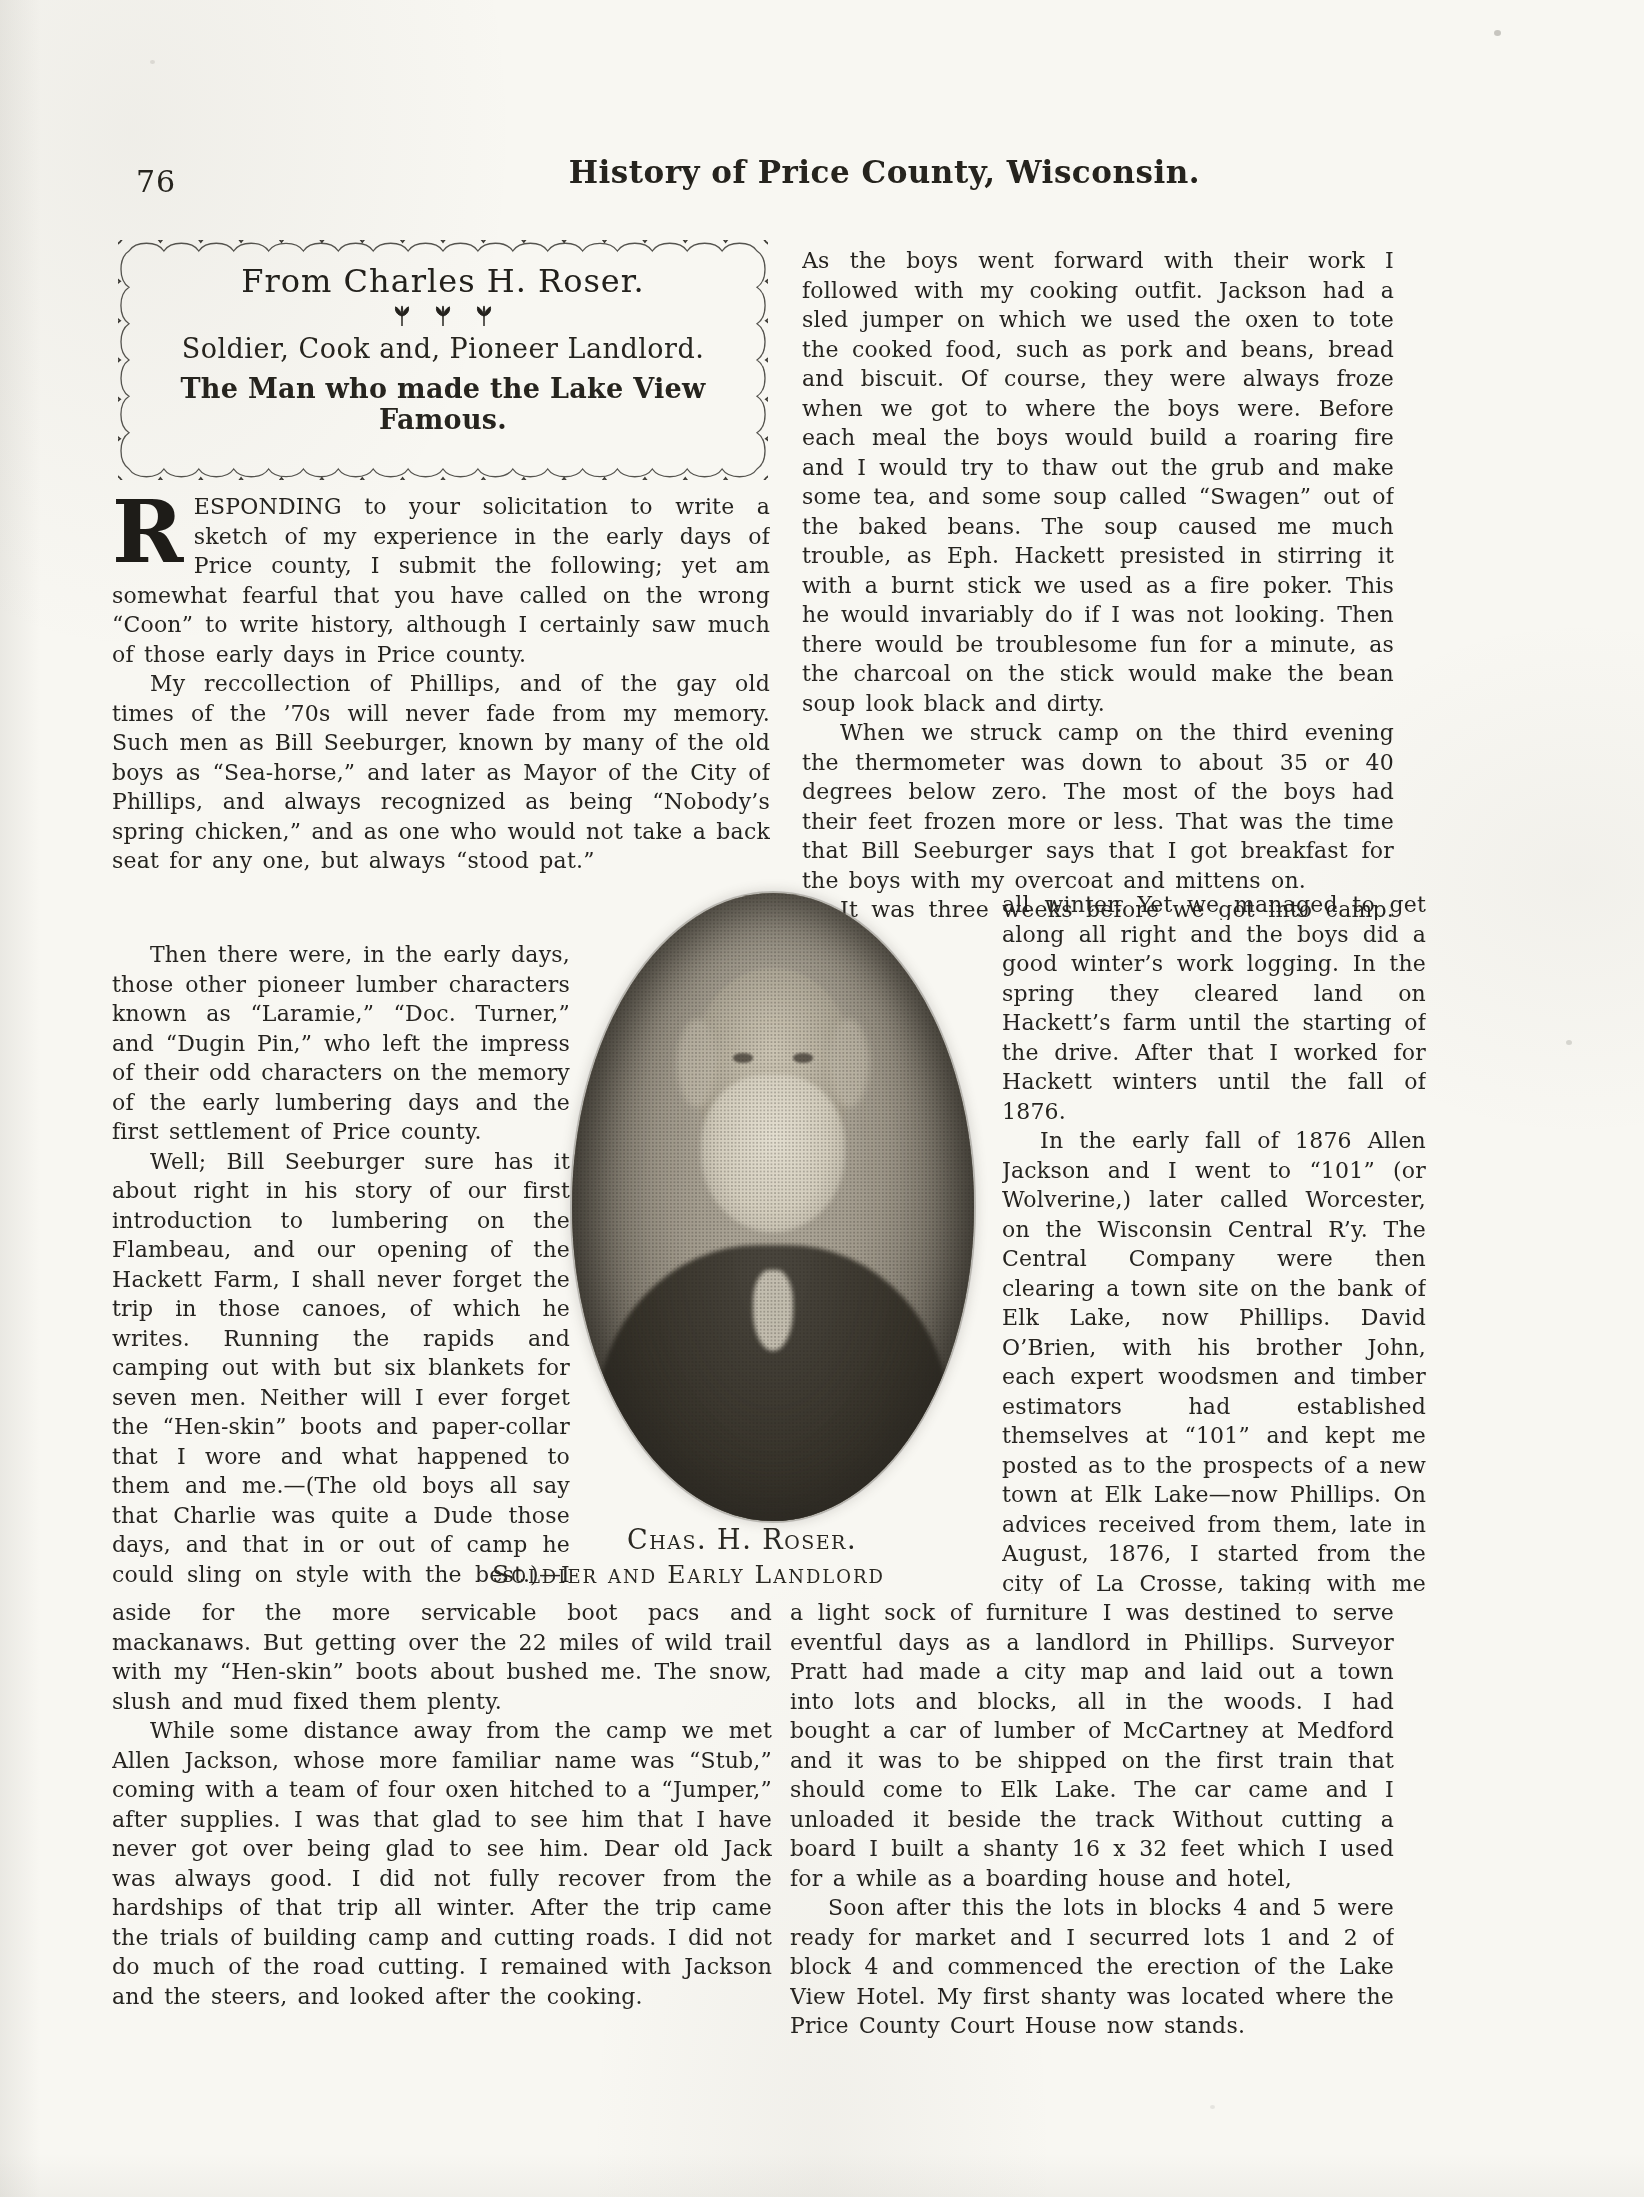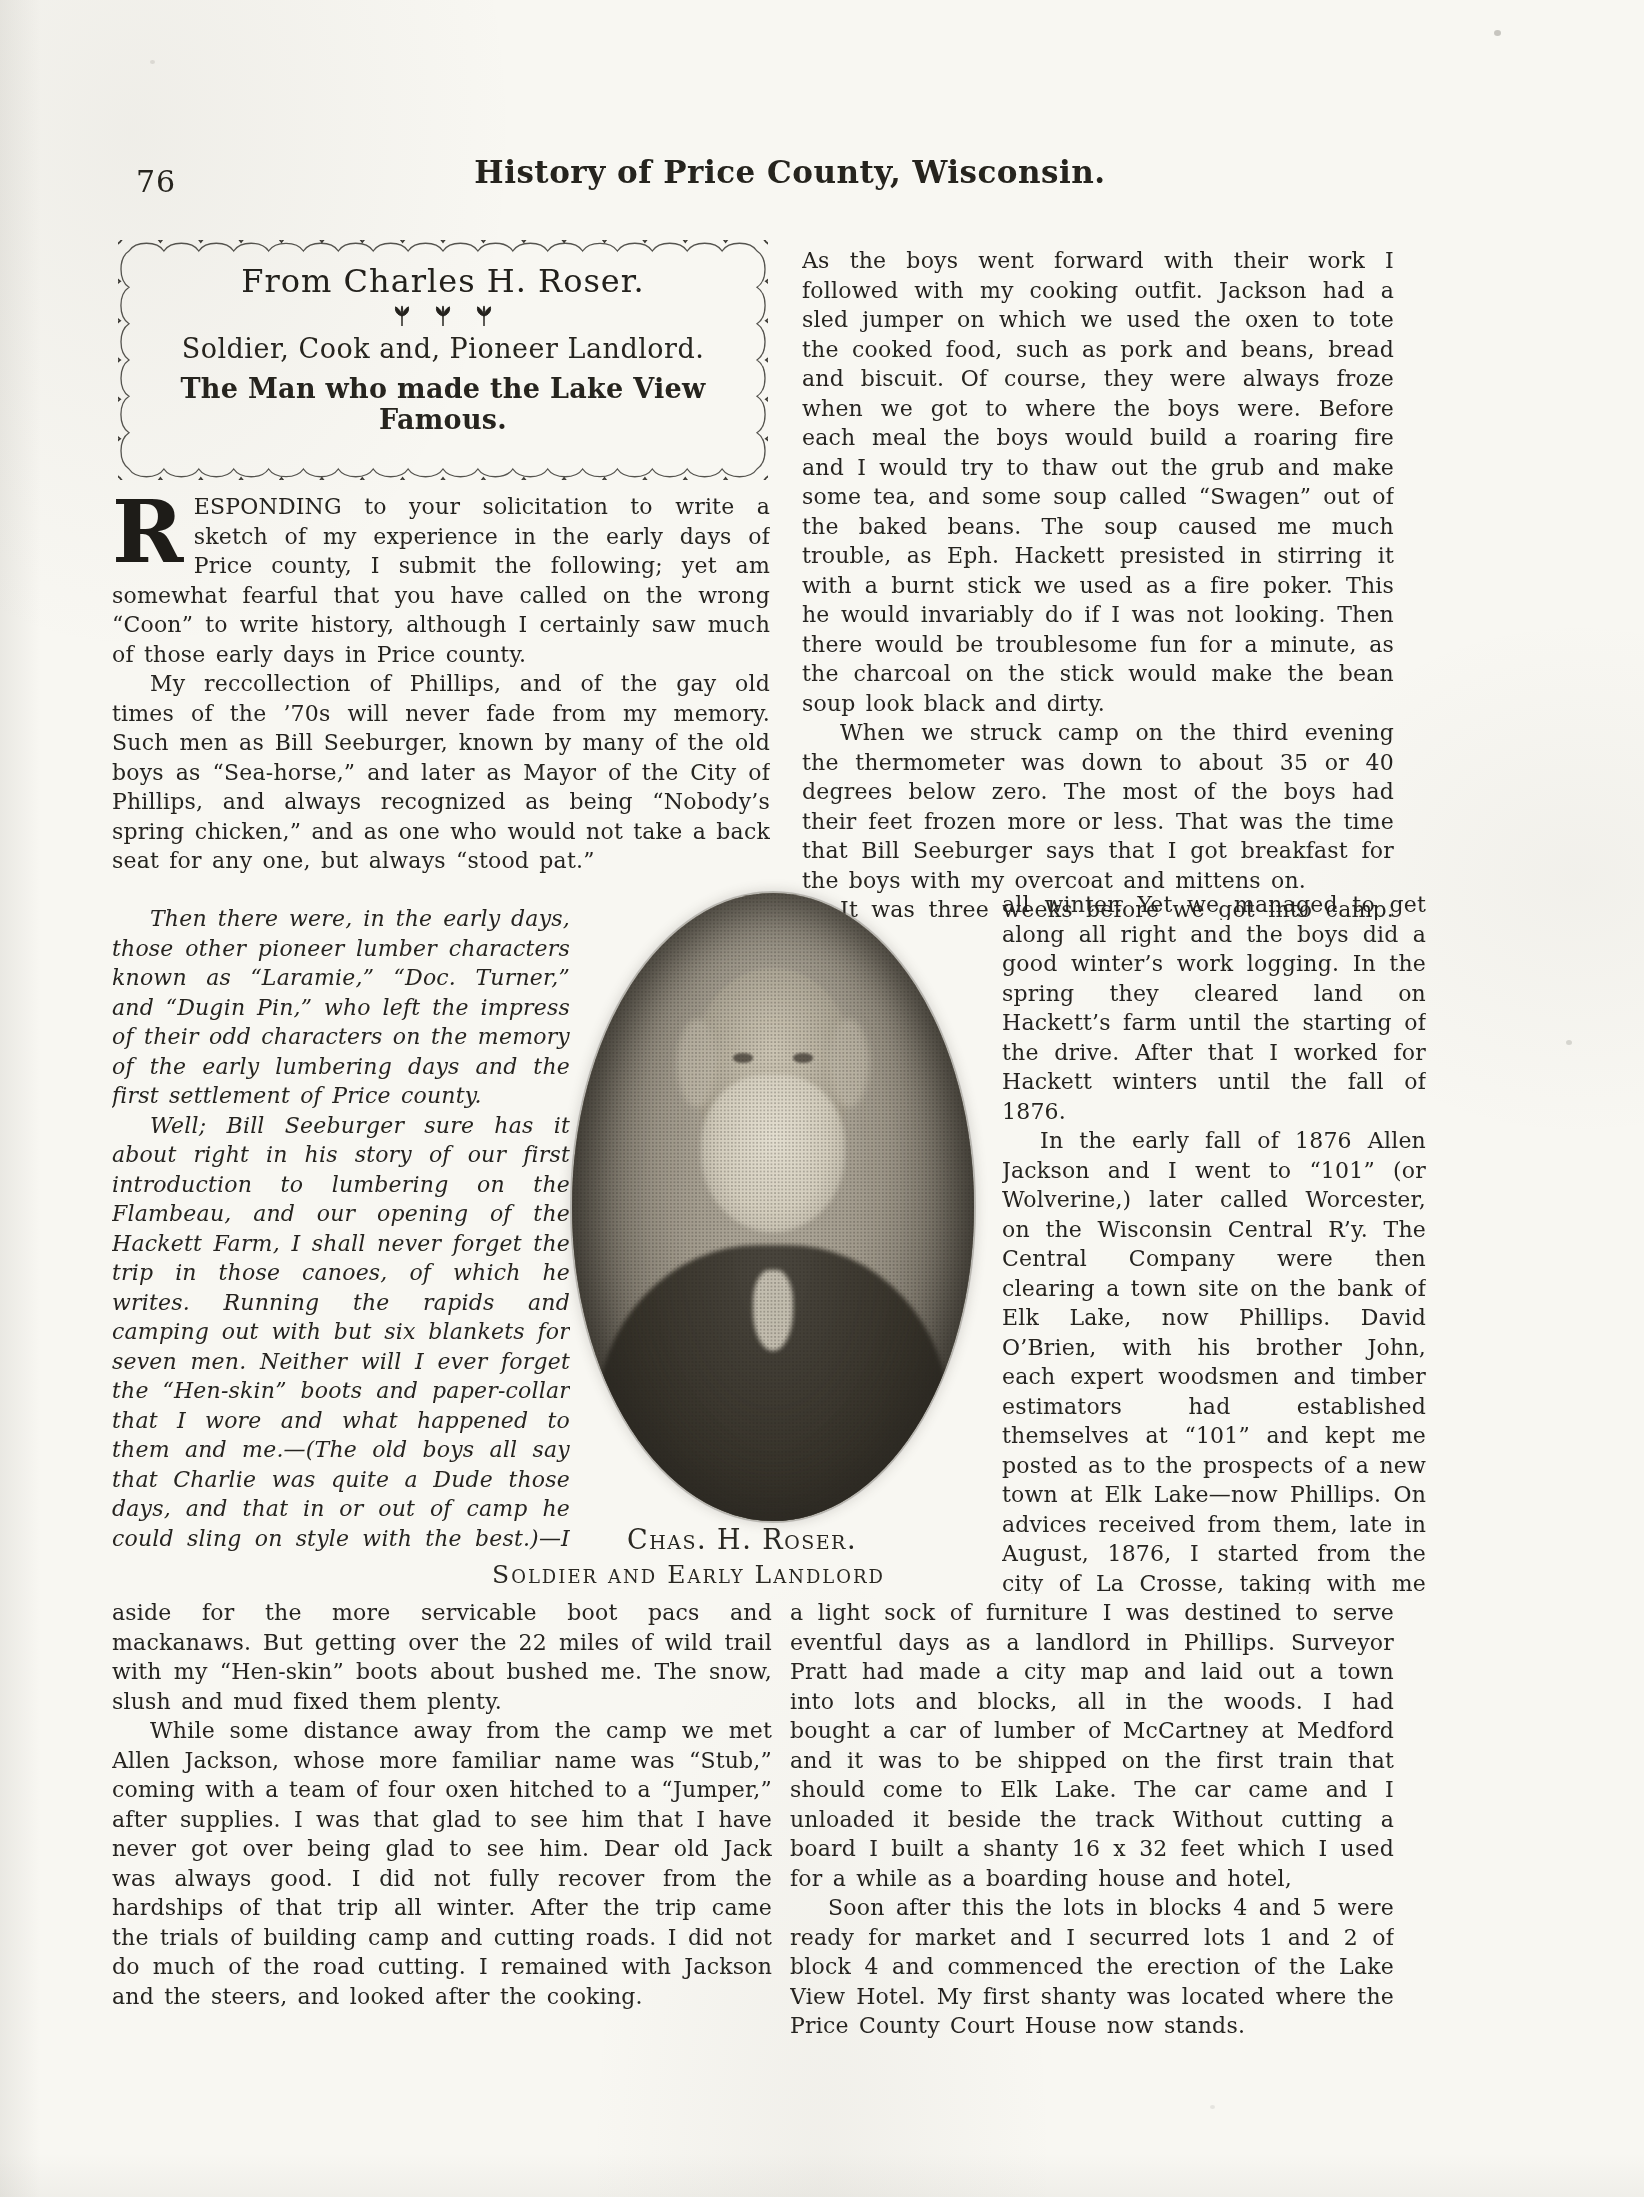--- a/index.html
+++ b/index.html
@@ -19,21 +19,21 @@
     overflow:hidden;
   }
   .speck{position:absolute;border-radius:50%;background:rgba(70,66,58,.5);}
   .speck.s1{left:1494px;top:30px;width:7px;height:6px;opacity:.55;}
   .speck.s2{left:1566px;top:1040px;width:6px;height:5px;opacity:.35;}
   .speck.s3{left:150px;top:60px;width:5px;height:4px;opacity:.25;}
   .speck.s4{left:1210px;top:2105px;width:5px;height:4px;opacity:.2;}
 
   .page-number{position:absolute;left:136px;top:164px;font-size:30px;letter-spacing:1px;}
   .page-title{position:absolute;left:380px;top:154px;width:820px;margin:0;
-    text-align:center;font-size:31px;font-weight:600;letter-spacing:.5px;}
+    text-align:right;font-size:31px;font-weight:600;letter-spacing:.5px;}
 
   
   .feature-box{position:absolute;left:118px;top:240px;width:650px;height:240px;}
   .fb-border{position:absolute;left:0;top:0;}
   .fb-border path{fill:none;stroke:#2c2a25;}
   .fb-border .outer{stroke-width:1.7px;opacity:.92;}
   .fb-border .inner{stroke-width:1.3px;opacity:.8;}
   .fb-content{position:absolute;left:24px;top:22px;width:602px;text-align:center;}
   .fb-title{font-size:32px;letter-spacing:1px;color:#23211c;}
   .fb-ornament{margin-top:4px;height:26px;}
@@ -44,21 +44,21 @@
   
   .tblock{position:absolute;font-size:22px;line-height:29.5px;text-align:justify;
     letter-spacing:.2px;word-spacing:3px;color:#262420;overflow:hidden;}
   .tblock p{margin:0;text-indent:38px;}
   .tblock p.cont{text-indent:0;}
   .tblock p.dropped{text-indent:0;}
   .dropcap{float:left;font-size:86px;line-height:68px;font-weight:700;
     padding:6px 10px 0 0;color:#1e1c18;}
 
   .block-l1{left:112px;top:492px;width:658px;height:448px;}
-  .block-l2{left:112px;top:904px;width:458px;height:654px;font-style:italic;}
+  .block-l2{left:112px;top:940px;width:458px;height:654px;}
   .block-l3{left:112px;top:1598px;width:660px;height:424px;}
   .block-r1{left:802px;top:246px;width:592px;height:674px;}
   .block-r2{left:1002px;top:890px;width:424px;height:704px;}
   .block-r3{left:790px;top:1598px;width:604px;height:470px;}
 
   
   .photo{position:absolute;left:572px;top:893px;width:402px;height:628px;
     border-radius:50%;overflow:hidden;background:#8d887c;
     box-shadow:0 0 0 2px rgba(72,68,60,.28), 0 0 12px 3px rgba(72,68,60,.18);}
   .photo>div{position:absolute;}

